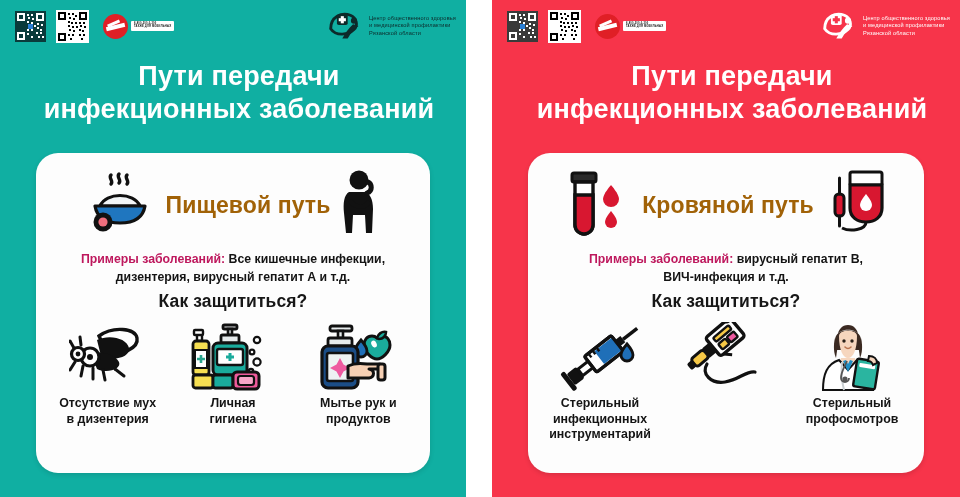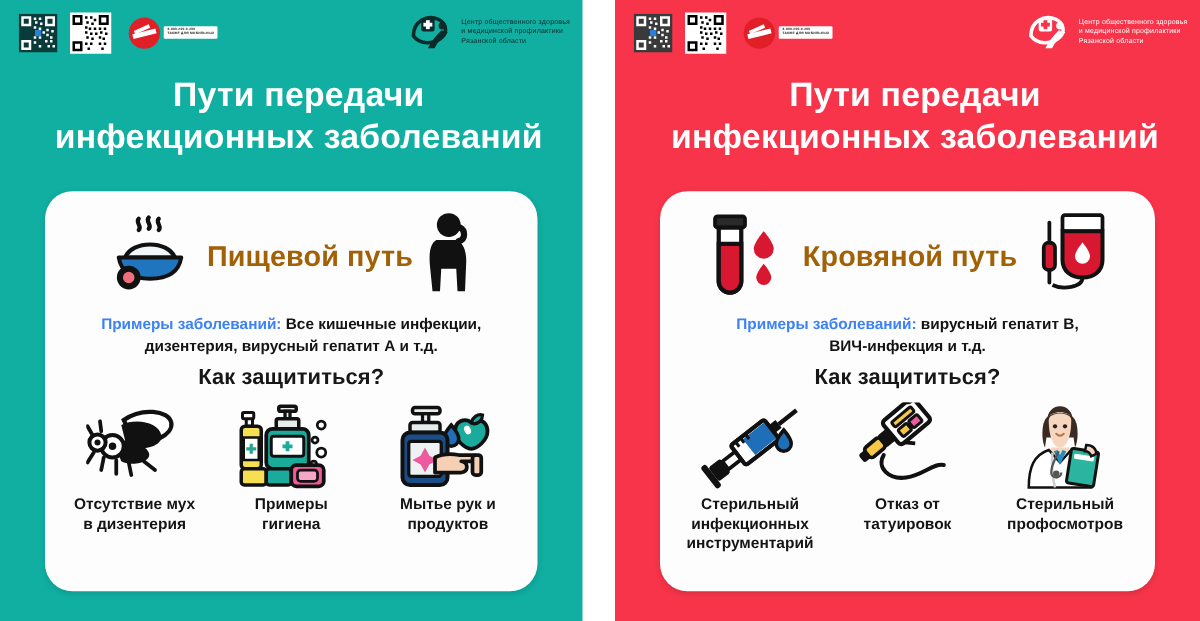--- a/index.html
+++ b/index.html
@@ -91,21 +91,21 @@
   .card-title {
     font-size: 23px; font-weight: bold; color: #a16207;
     white-space: nowrap; letter-spacing: .1px;
   }
 
   
   .examples {
     text-align: center; font-size: 12.3px; line-height: 1.45;
     color: #141414; font-weight: bold; margin-top: 6px;
   }
-  .examples .lead { color: #3b82f6; }
+  .examples .lead { color: #be185d; }
   .examples .ln { display: block; }
 
   
   .protect-q {
     text-align: center; font-size: 17.5px; font-weight: bold;
     color: #171717; margin-top: 4px; letter-spacing: .1px;
   }
 
   .tiles {
     display: flex; justify-content: flex-start; align-items: flex-start;
@@ -328,21 +328,21 @@
               <circle cx="66" cy="40" r="3.6" fill="none" stroke="#111" stroke-width="2.2"></circle>
               <circle cx="60" cy="49" r="2.2" fill="none" stroke="#111" stroke-width="2.2"></circle>
 
               <rect x="2" y="53" width="20" height="13" rx="2.5" fill="#f6df52" stroke="#111" stroke-width="2.8"></rect>
               <rect x="22" y="53" width="20" height="13" rx="2.5" fill="#1aab9c" stroke="#111" stroke-width="2.8"></rect>
               <rect x="42" y="50" width="26" height="17" rx="4" fill="#ef5a9b" stroke="#111" stroke-width="3"></rect>
               <rect x="47" y="54" width="16" height="9" rx="2.5" fill="#f8a6c8" stroke="#111" stroke-width="2.2"></rect>
             </svg>
           </div>
           <div class="tile-lbl">
-            <span>Примеры</span>
+            <span>Личная</span>
             <span>гигиена</span>
           </div>
         </div>
 
         <div class="tile">
           <div class="tile-art">
             <svg width="88" height="70" viewBox="0 0 88 70">
 
               <path d="M68 14 c-3 0 -5 2 -5 2 s-2-2 -5-2 c-5 0 -8 4 -8 9 c0 7 8 14 13 14 c5 0 13-7 13-14 c0-5 -3-9 -8-9z" fill="#1aab9c" stroke="#111" stroke-width="3"></path>
               <path d="M63 16 c1-4 5-7 9-6 c0 4 -3 7 -7 7z" fill="#1aab9c" stroke="#111" stroke-width="2.6"></path>
@@ -563,24 +563,20 @@
                 <rect x="51" y="19" width="9" height="7" rx="1.5" fill="#ee5aa0" stroke="#111" stroke-width="2.4"></rect>
                 <circle cx="63" cy="4" r="4" fill="none" stroke="#111" stroke-width="3"></circle>
                 <rect x="24" y="12" width="11" height="12" rx="2" fill="#111"></rect>
                 <rect x="9" y="13" width="16" height="10" rx="3" fill="#f6c846" stroke="#111" stroke-width="3"></rect>
                 <rect x="3" y="14" width="7" height="8" rx="2" fill="#111"></rect>
                 <path d="M38 30 l6 6" stroke="#111" stroke-width="3"></path>
               </g>
               <path d="M22 42 C16 52, 26 62, 40 60 C54 58, 62 48, 70 50" fill="none" stroke="#111" stroke-width="3.2" stroke-linecap="round"></path>
             </svg>
           </div>
-          <div class="tile-lbl">
-            <span>Отказ от</span>
-            <span>татуировок</span>
-          </div>
         </div>
 
         <div class="tile">
           <div class="tile-art">
             <svg width="82" height="74" viewBox="0 0 82 74">
               <path d="M24 20 C24 7, 50 7, 50 20 C50 24, 49 28, 48 30 L26 30 C25 28, 24 24, 24 20Z" fill="#3b2a22"></path>
               <path d="M28 16 c0 14 4 22 9 22 c5 0 9-8 9-22 c0-7 -18-7 -18 0z" fill="#f6d6be"></path>
               <path d="M27 15 C29 8, 45 8, 47 15 C47 10, 43 5, 37 5 C31 5, 27 10, 27 15z" fill="#3b2a22"></path>
               <path d="M24 18 C22 26, 23 34, 25 38 L27 24z" fill="#3b2a22"></path>
               <path d="M50 18 C52 26, 51 34, 49 38 L47 24z" fill="#3b2a22"></path>

